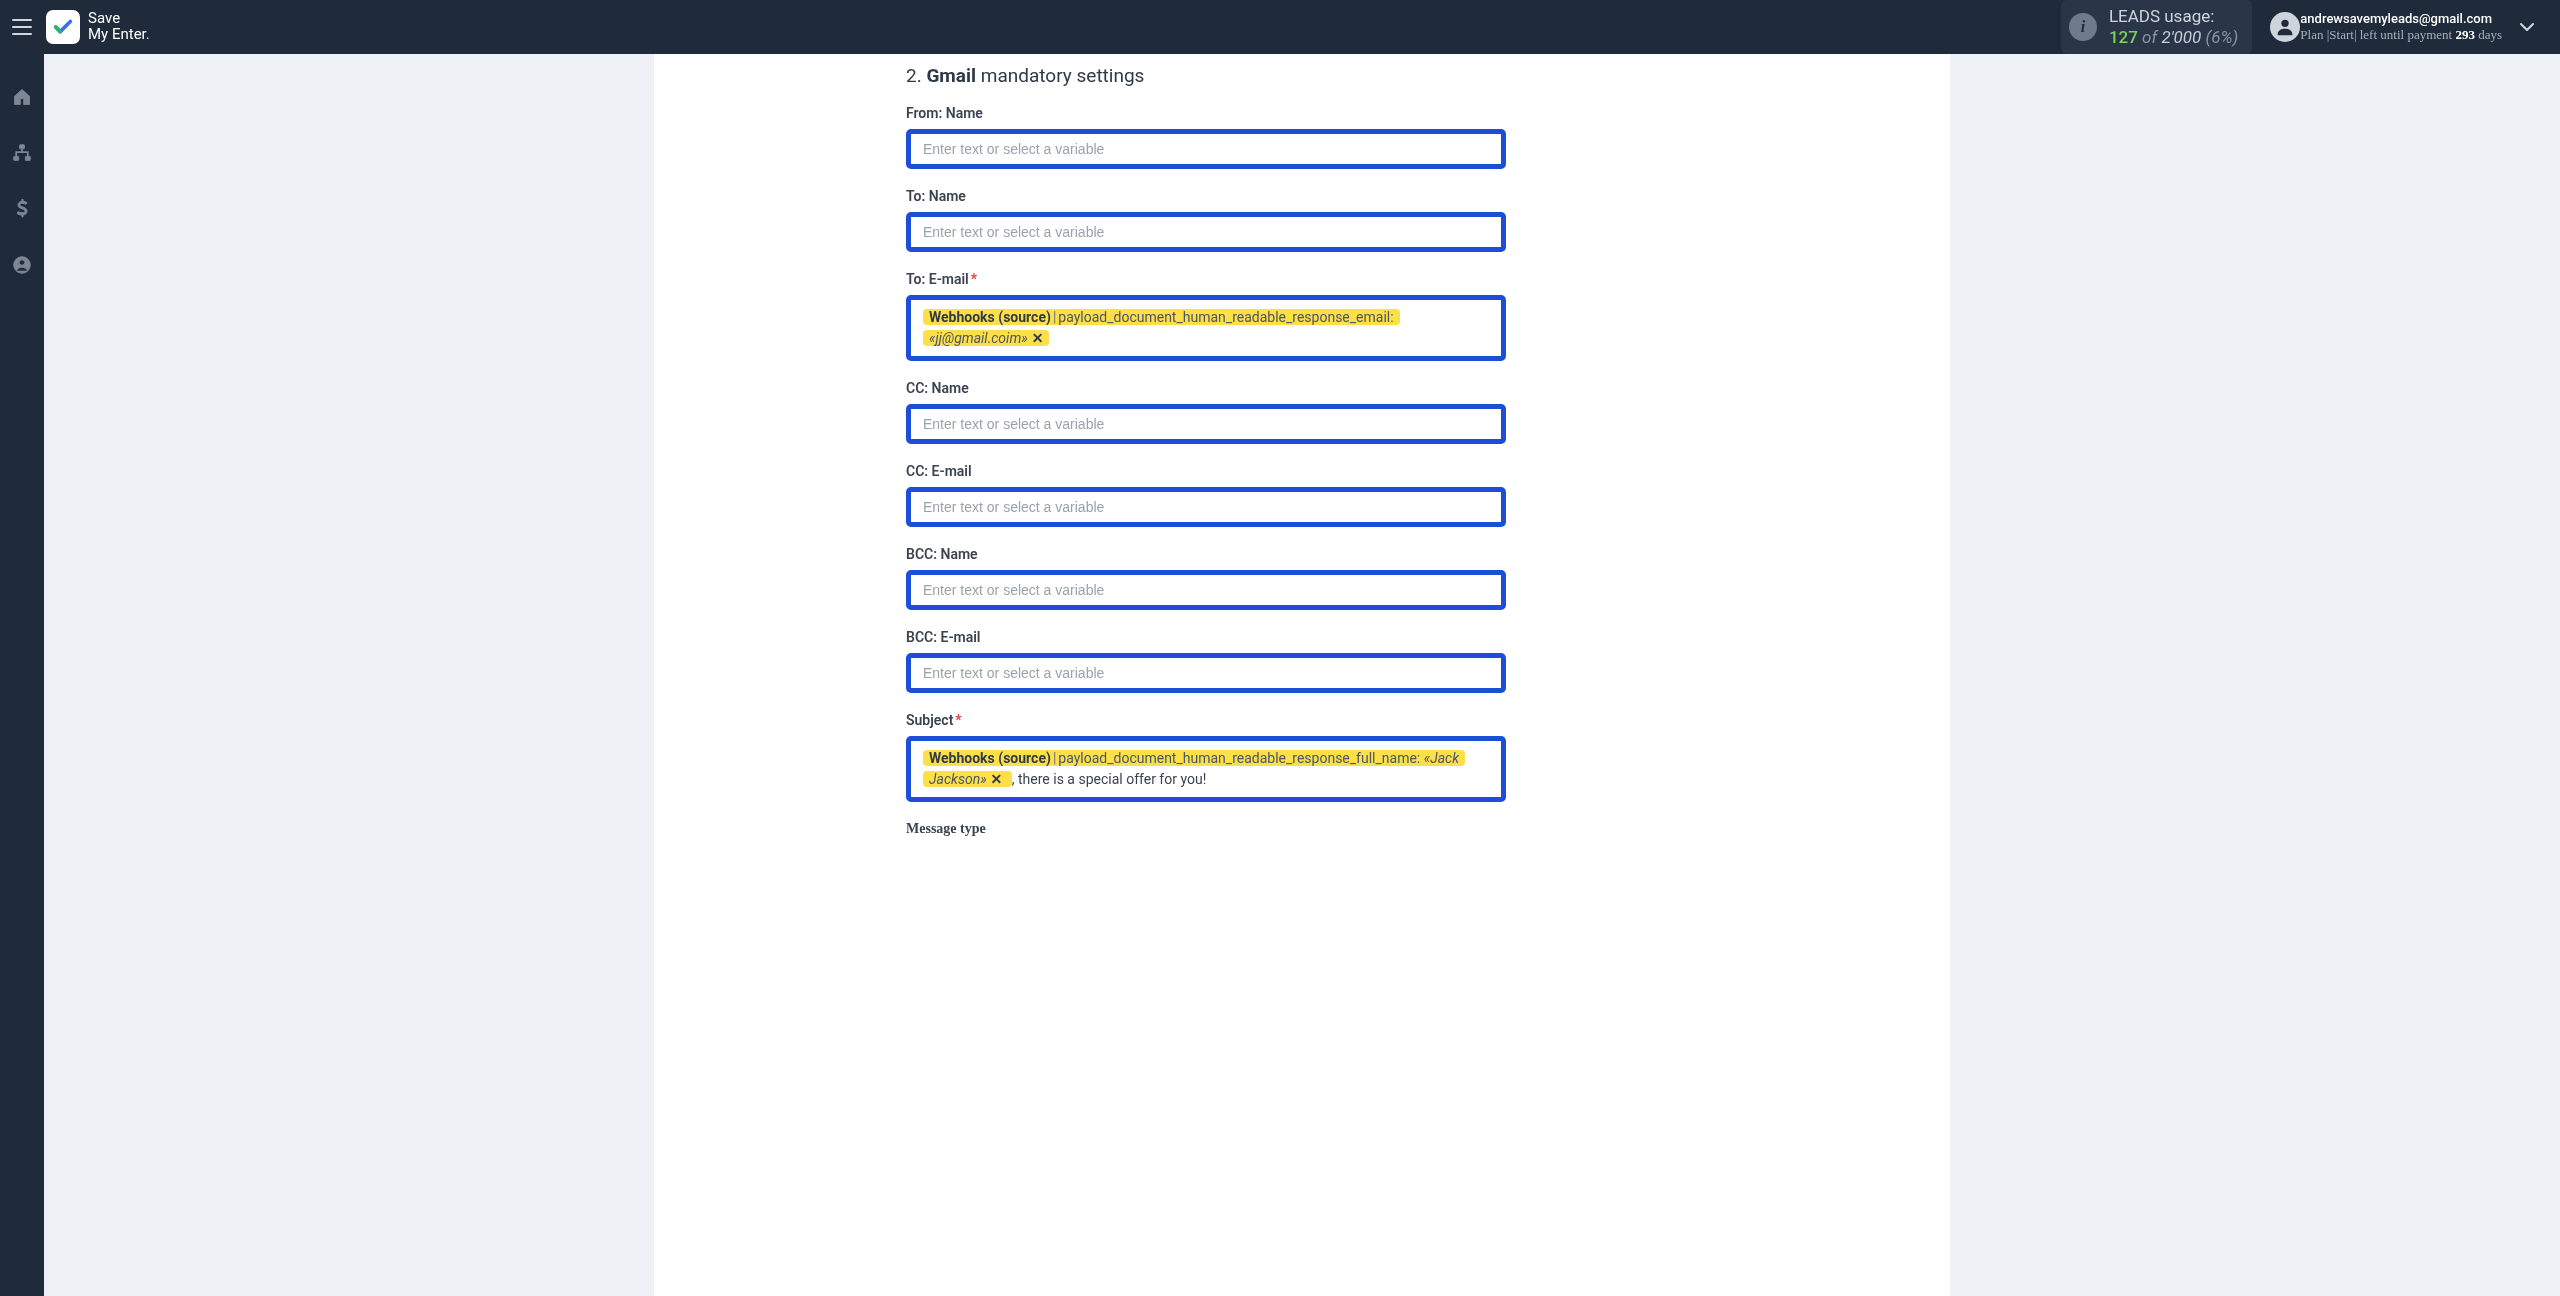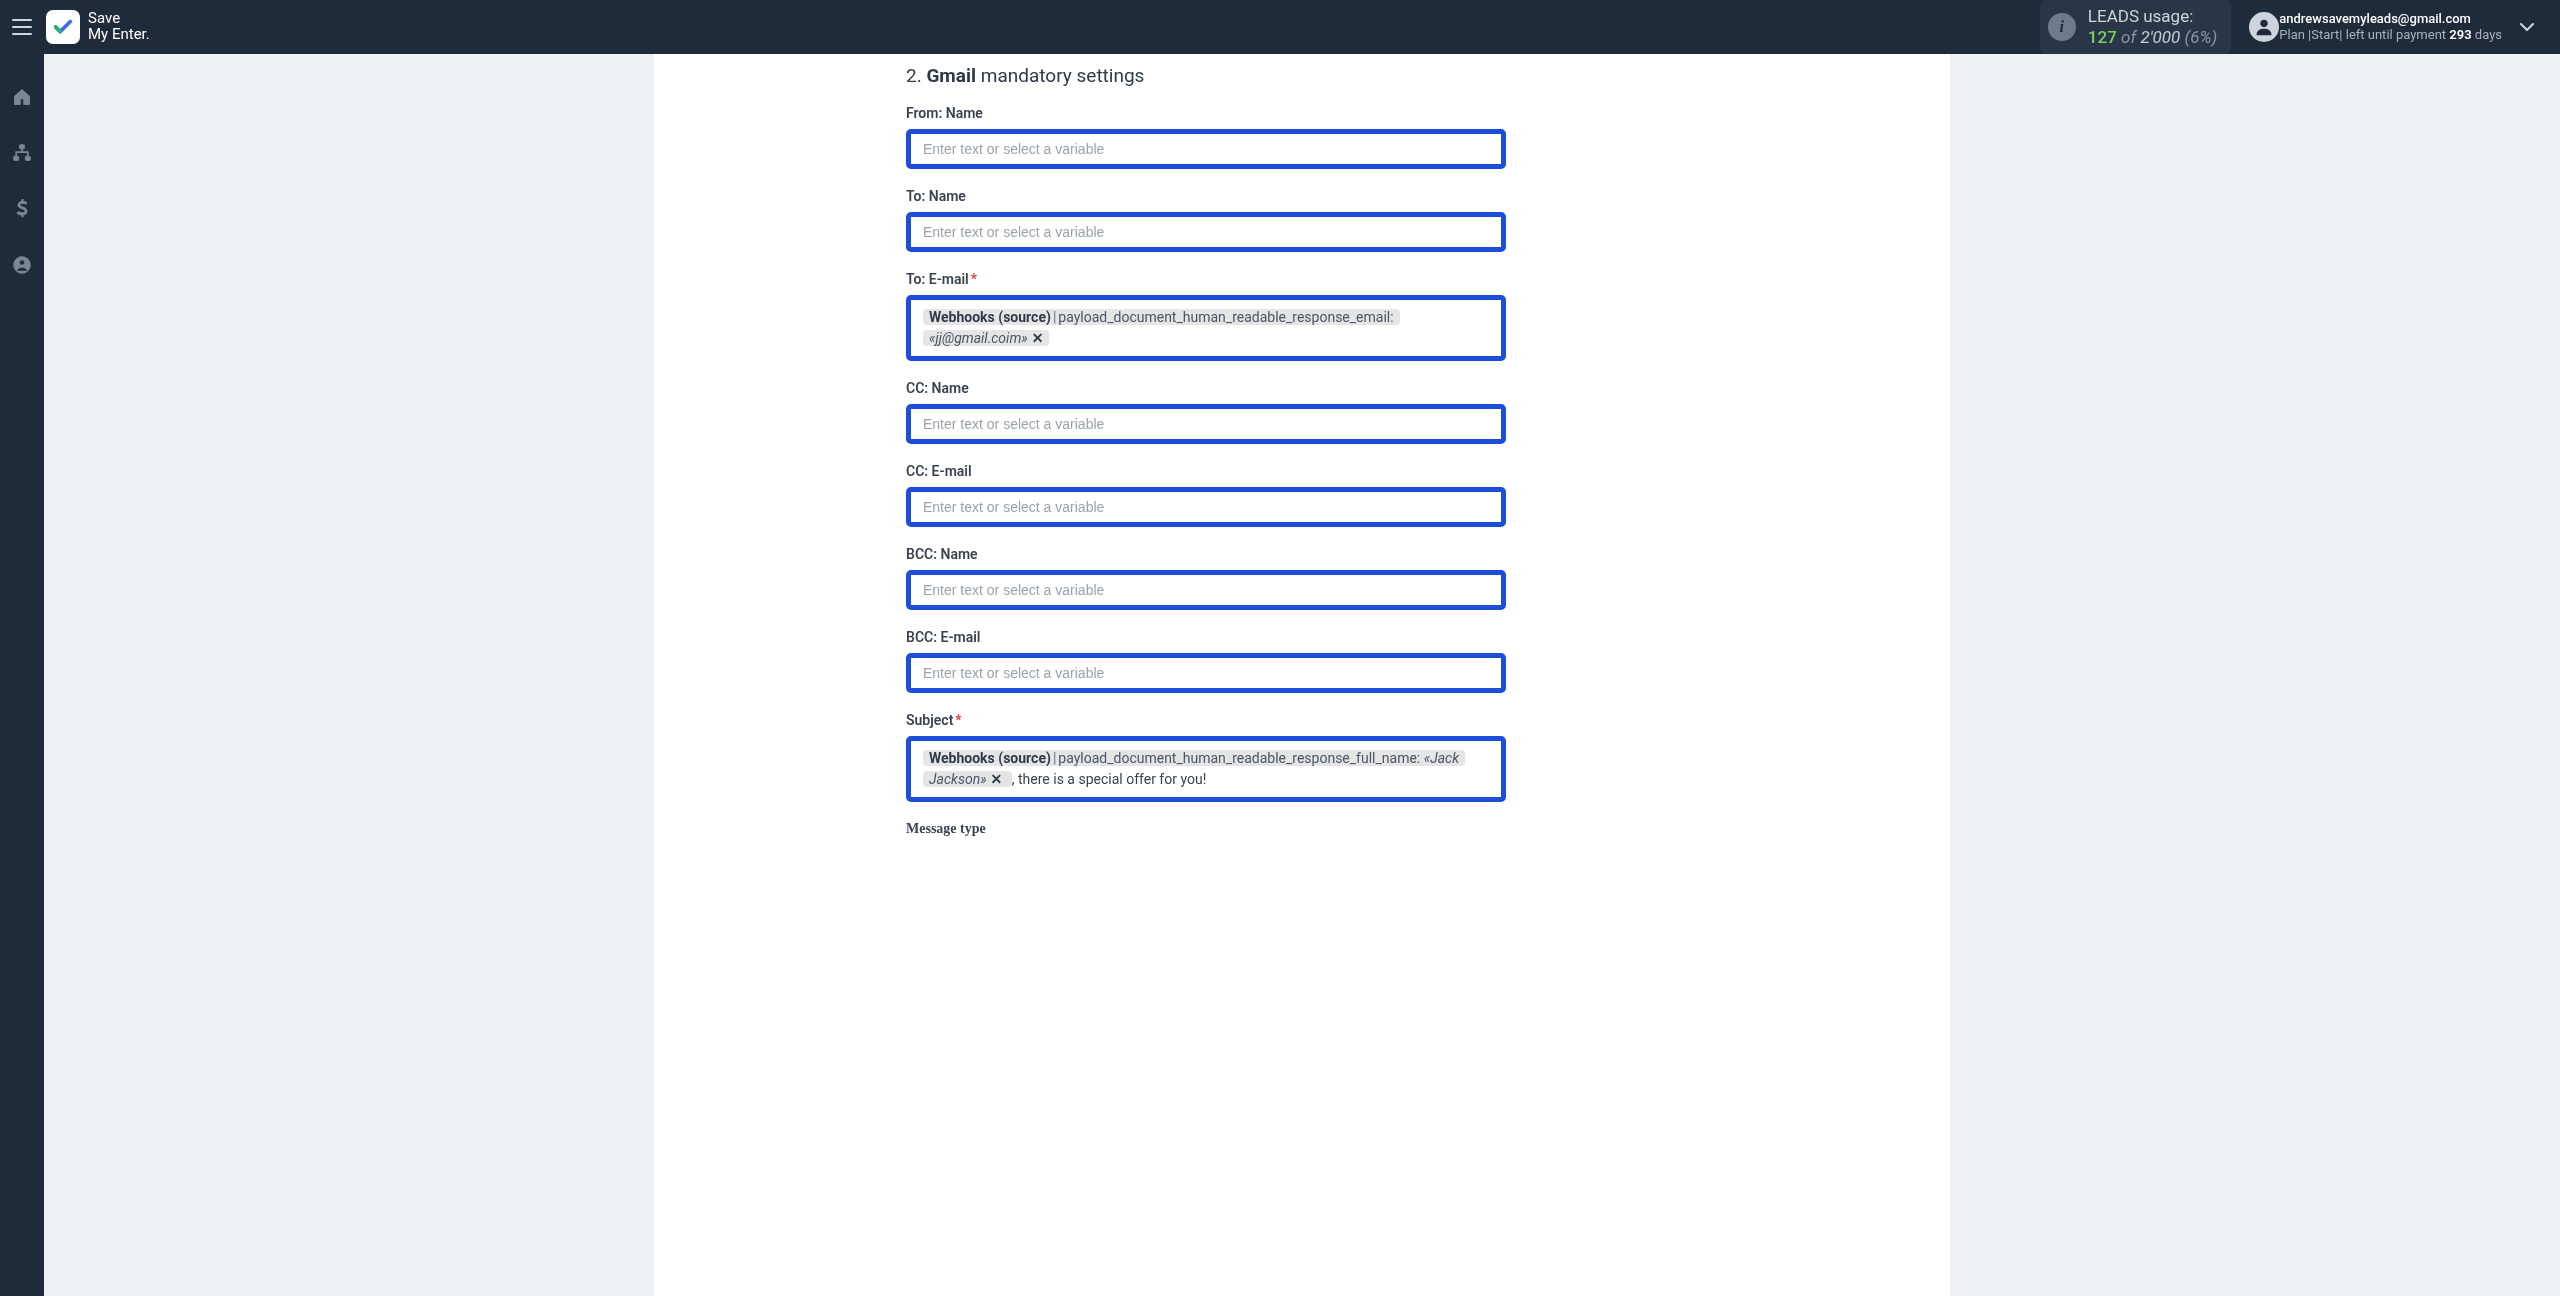--- a/index.html
+++ b/index.html
@@ -74,21 +74,21 @@
     cursor: pointer;
   }
   .avatar {
     width: 30px; height: 30px; border-radius: 50%;
     background: #cdd4dc;
     display: flex; align-items: center; justify-content: center;
   }
   .avatar svg { display: block; }
   .account-text { font-size: 13px; line-height: 1.25; }
   .account-text .email { color: #fff; font-weight: 500; }
-  .account-text .sub { color: #a8b1bd; }
+  .account-text .sub { color: #a8b1bd; font-family: Liberation Serif, serif; }
   .account-text .sub .days { color: #fff; font-weight: 600; }
   .caret {
     margin-left: 18px; margin-right: 14px;
     display: flex; align-items: center; justify-content: center;
     cursor: pointer;
   }
 
   
   .sidebar {
     position: fixed;
@@ -162,21 +162,21 @@
     cursor: text;
   }
   .form-control input.ghost {
     border: none; outline: none; flex: 1; min-width: 60px;
     font-size: 14px; color: #3a434f; padding: 0;
   }
   .form-control input.ghost::placeholder { color: #9aa2ad; }
 
   .chip {
     display: inline;
-    background: #e5e5e5;
+    background: #fde047;
     border-radius: 4px;
     padding: 0 6px;
     color: #445261;
     line-height: 1.5;
     box-decoration-break: clone;
     -webkit-box-decoration-break: clone;
   }
   .chip .src { font-weight: 700; color: #2f3a48; }
   .chip .pipe { color: #6a7584; padding: 0 2px; }
   .chip .field { color: #4a5665; }

